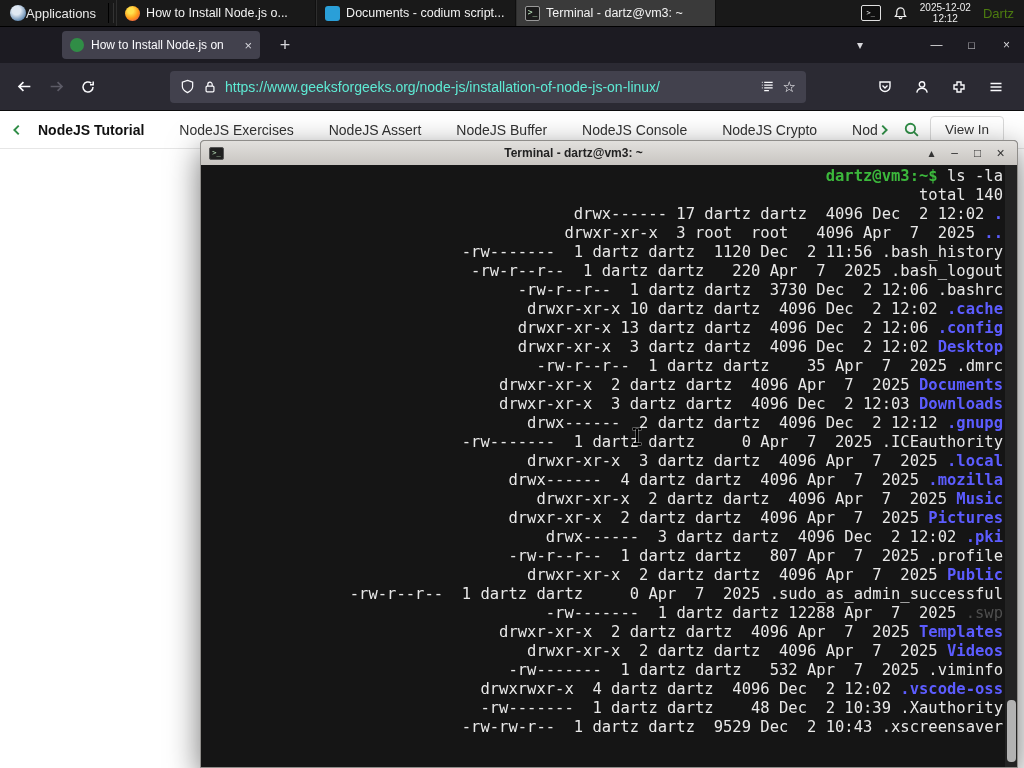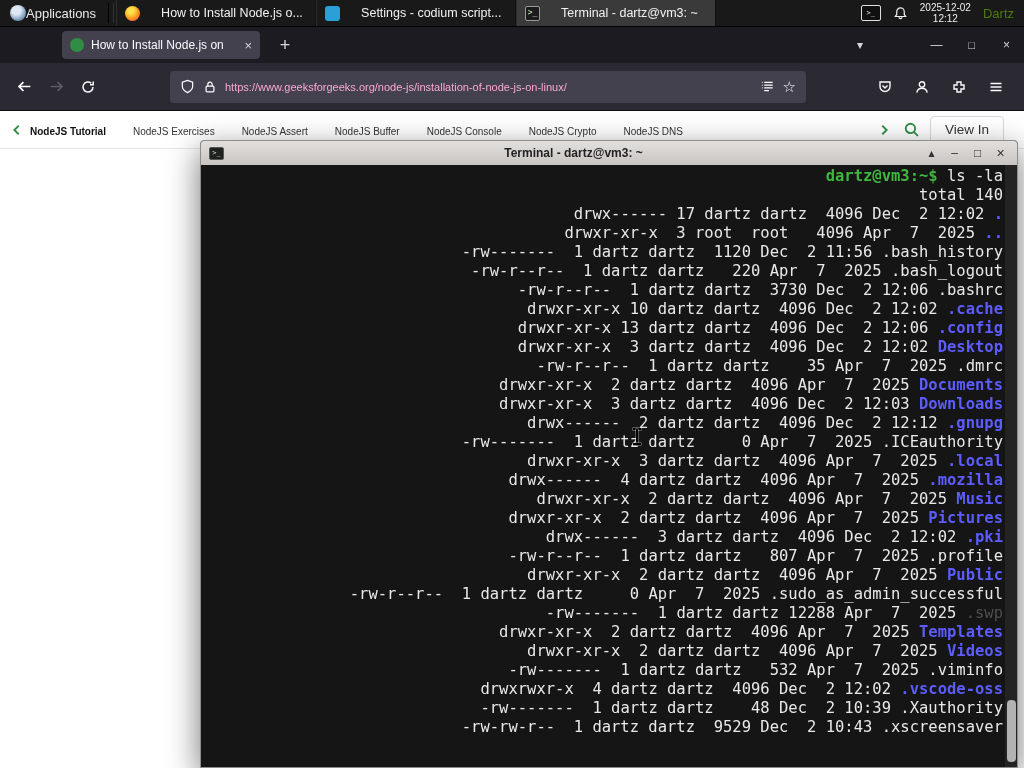--- a/index.html
+++ b/index.html
@@ -21,21 +21,21 @@
     position:absolute;top:0;left:0;width:1024px;height:27px;
     background:#191919;border-bottom:1px solid #000;
     display:flex;align-items:stretch;color:#e8e8e8;font-size:13px;z-index:20;
   }
   .panel-btn{display:flex;align-items:center;padding:0 10px;cursor:default;}
   .app-logo{width:16px;height:16px;border-radius:50%;
     background:radial-gradient(circle at 40% 35%, #dfe8f2 0 30%, #6f93b8 70%, #44617e 100%);}
   .panel-sep{width:6px;border-left:1px solid #000;border-right:1px solid #333;margin:3px 2px;}
   #taskbar-windows{display:flex;align-items:stretch;}
   .task-btn{
-    width:200px;display:flex;align-items:center;gap:21px;padding:4px 8px;
+    width:200px;display:flex;align-items:center;gap:6px;padding:4px 8px;
     border-left:1px solid #2e2e2e;border-right:1px solid #101010;
   }
   .task-btn.active{background:#3a3a3a;}
   .task-label{white-space:nowrap;overflow:hidden;font-size:12.5px;color:#f2f2f2;}
   .task-icon{width:15px;height:15px;flex:0 0 auto;border-radius:3px;}
   .icon-firefox{border-radius:50%;
     background:radial-gradient(circle at 38% 32%, #ffe14d 0 20%, #ff9c1a 55%, #e3366b 100%);}
   .icon-codium{background:#2a9fd8;}
   .icon-terminal{background:#1b1b1b;border:1px solid #9a9a9a;color:#bfe8bf;
     font-family:"DejaVu Sans Mono",monospace;font-size:8px;line-height:12px;text-align:center;border-radius:2px;}
@@ -62,28 +62,28 @@
   .winctl{width:35px;text-align:center;font-size:12px;}
   .winctl.max{font-size:11px;}
 
   .navbar{height:48px;background:#2b2a33;display:flex;align-items:center;
     padding:0 8px;flex:0 0 auto;border-bottom:1px solid #0c0c0d;}
   .nav-icon{width:32px;height:32px;display:flex;align-items:center;justify-content:center;
     color:#fbfbfe;border-radius:4px;flex:0 0 auto;}
   .nav-icon.disabled{color:#5c5b66;}
   .urlbar{margin-left:66px;width:636px;height:32px;background:#42414d;border-radius:4px;
     display:flex;align-items:center;padding:0 10px;gap:8px;color:#fbfbfe;}
-  .url-text{flex:1;font-size:11px;color:#f9a8d4;white-space:nowrap;overflow:hidden;}
+  .url-text{flex:1;font-size:14px;color:#5eead4;white-space:nowrap;overflow:hidden;}
   .url-star{font-size:15px;color:#fbfbfe;}
   .nav-right{margin-left:auto;display:flex;align-items:center;gap:5px;padding-right:4px;}
 
   .gfgbar{height:38px;background:#fff;border-bottom:1px solid #e6e6e6;
     display:flex;align-items:center;padding:0 10px;flex:0 0 auto;color:#333;}
   #gfg-items{flex:1;overflow:hidden;white-space:nowrap;margin-left:6px;}
-  .gfg-item{font-size:10px;margin-right:27px;color:#333;}
+  .gfg-item{font-size:14px;margin-right:27px;color:#333;margin-left:8px;}
   .gfg-item.first{font-weight:bold;color:#111;}
   .gfg-chev{color:var(--gfg-green);flex:0 0 auto;}
   .gfg-search{color:var(--gfg-green);flex:0 0 auto;margin:0 10px 0 12px;}
   .signin{background:#fff;border:1px solid #d9d9d9;border-radius:4px;color:#333;
     font-size:13.5px;padding:5px 14px;margin-right:10px;font-family:inherit;}
   .page-content{flex:1;background:#fff;}
 
   
   #term{
     position:absolute;left:200px;top:140px;width:818px;height:628px;z-index:10;
@@ -139,21 +139,21 @@
     <span>Applications</span>
   </div>
   <div class="panel-sep"></div>
   <div id="taskbar-windows">
       <div class="task-btn">
         <span class="task-icon icon-firefox"></span>
         <span class="task-label">How to Install Node.js o...</span>
       </div>
       <div class="task-btn">
         <span class="task-icon icon-codium"></span>
-        <span class="task-label">Settings - codium script...</span>
+        <span class="task-label">Documents - codium script...</span>
       </div>
       <div class="task-btn active">
         <span class="task-icon icon-terminal">&gt;_</span>
         <span class="task-label">Terminal - dartz@vm3: ~</span>
       </div>
     </div>
   <div class="panel-right">
     <span class="tray-term">&gt;_</span>
     <span>
       <svg width="15" height="15" viewBox="0 0 16 16" fill="none" stroke="#efefef" stroke-width="1.3">

